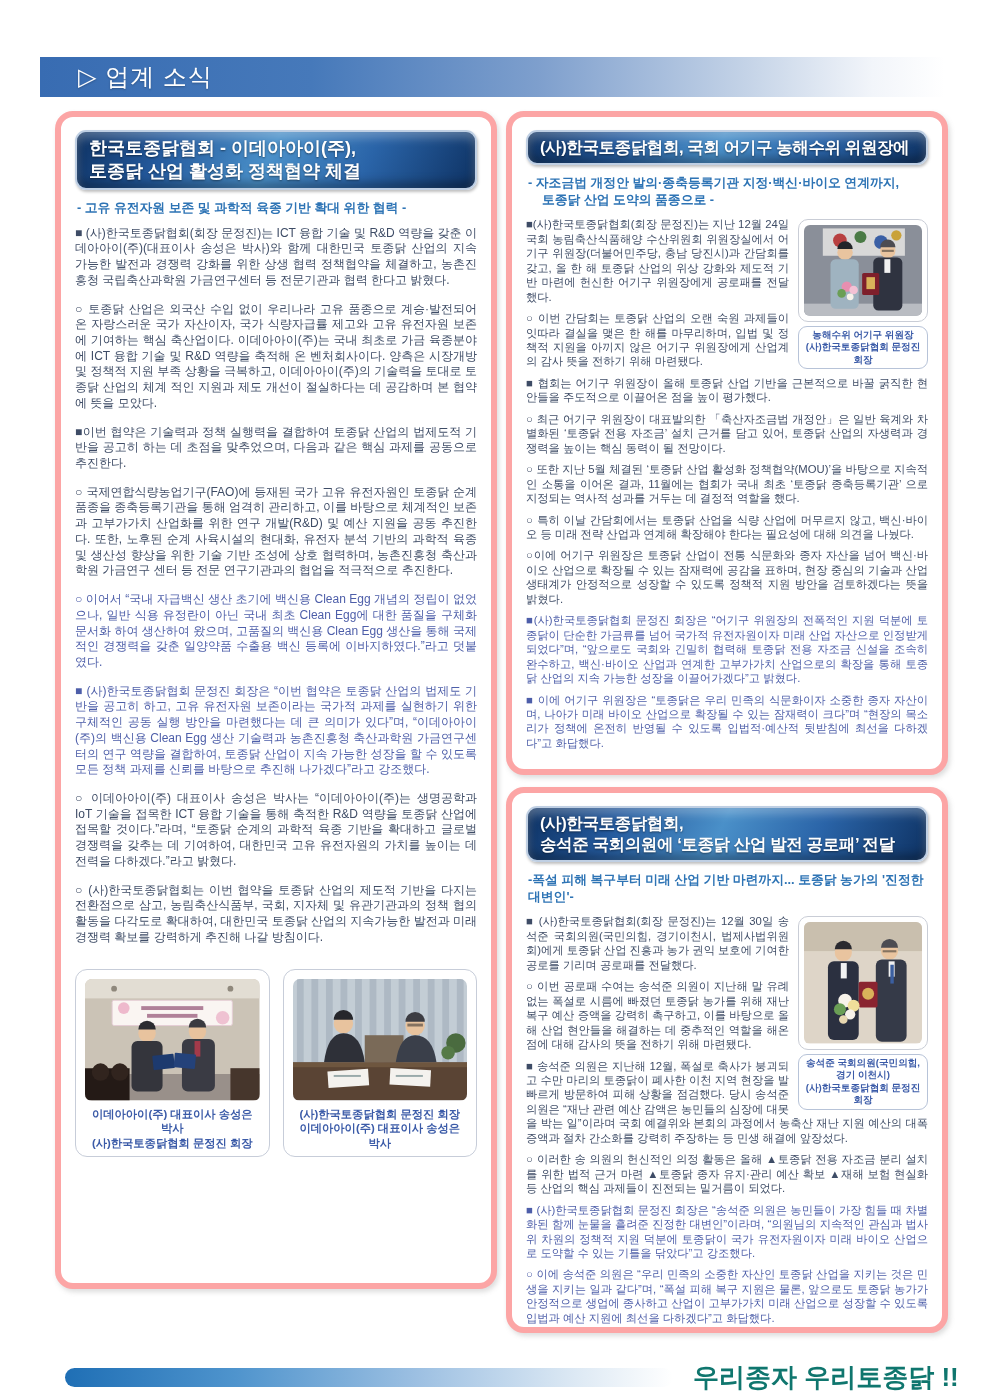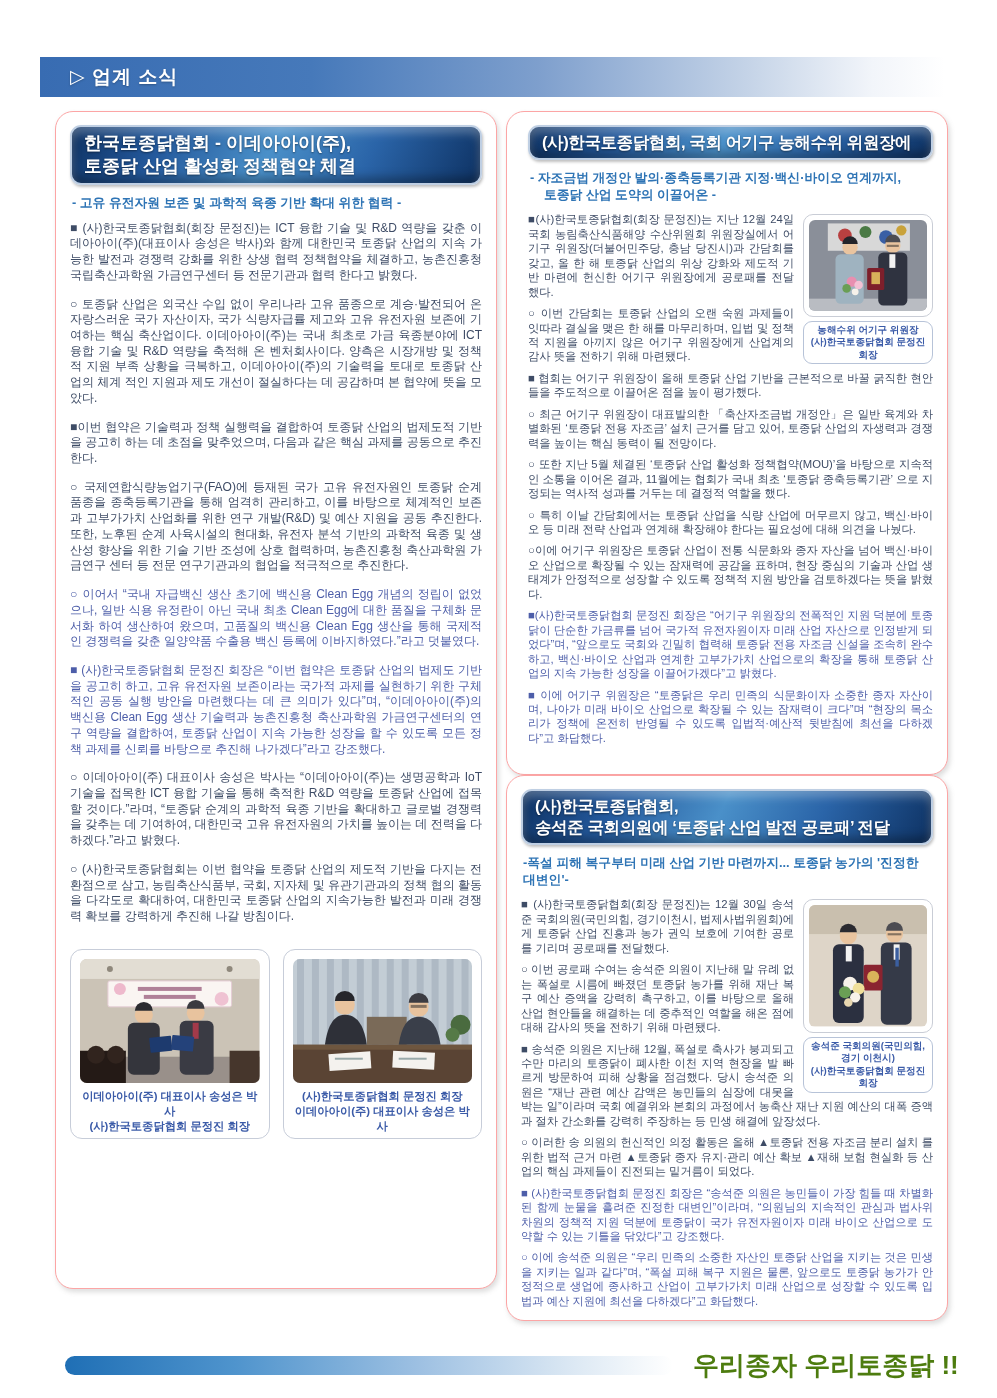--- a/index.html
+++ b/index.html
@@ -8,35 +8,35 @@
     font-family:"Liberation Sans","DejaVu Sans",sans-serif;
     -webkit-font-smoothing:antialiased;overflow:hidden;
   }
   
   .section-banner{
     margin:57px 52px 0 40px;height:40px;
     background:linear-gradient(90deg,#386cb2 0%,#4679ba 30%,#7e9fcd 55%,#c4d3e7 78%,#f2f5fa 92%,#ffffff 100%);
     display:flex;align-items:center;
   }
   .section-banner .txt{
-    color:#ffffff;font-weight:bold;font-size:19px;letter-spacing:1px;
-    padding-left:30px;text-shadow:0 1px 2px rgba(0,0,0,.25);
+    color:#ffffff;font-weight:normal;font-size:24px;letter-spacing:1px;
+    padding-left:38px;text-shadow:0 1px 2px rgba(0,0,0,.25);
   }
   
   .content{display:flex;gap:9px;margin:14px 0 0 55px;align-items:flex-start;}
   .colL{width:442px;}
   .colR{width:442px;}
   .box{
-    background:#fff;border:1px solid #fca5a5;border-radius:18px;
+    background:#fff;border:6px solid #fca5a5;border-radius:18px;
     box-shadow:2px 3px 5px rgba(120,120,120,.25);
     padding:13px 14px;box-sizing:border-box;overflow:hidden;
   }
   .box-left{height:1178px;}
-  .box-r1{height:664px;padding-left:21px;}
-  .box-r2{height:546px;}
+  .box-r1{height:664px;}
+  .box-r2{height:546px;margin-top:12px;}
   
   .art-title{
     border-radius:11px;border:2px solid #bfcfe3;
     background:linear-gradient(115deg,#0e3263 0%,#24599c 22%,#4a90c9 48%,#2a64a8 72%,#0e3263 100%);
     box-shadow:inset 0 6px 10px rgba(255,255,255,.28), inset 0 -6px 10px rgba(0,0,0,.3), 1px 2px 3px rgba(0,0,0,.25);
     color:#fff;font-weight:bold;padding:5px 12px;line-height:1.28;
     text-shadow:0 1px 2px rgba(0,0,0,.45);
   }
   .box-left .art-title{font-size:18px;}
   .colR .art-title{font-size:16.5px;letter-spacing:-0.4px;}
@@ -70,21 +70,21 @@
     text-align:center;color:#3b5ba8;font-weight:bold;font-size:9.6px;line-height:1.3;
     background:#fff;
   }
   
   .footer{display:flex;align-items:center;margin:27px 0 0 65px;}
   .footer-bar{
     width:608px;height:19px;border-radius:10px;
     background:linear-gradient(90deg,#1f6fb5 0%,#4f94cd 28%,#9dc0e2 58%,#dde9f4 84%,#ffffff 100%);
   }
   .footer-slogan{
-    font-size:26px;font-weight:bold;color:#4d7c0f;margin-left:20px;white-space:nowrap;
+    font-size:26px;font-weight:bold;color:#0f766e;margin-left:20px;white-space:nowrap;
   }
 </style>
 </head>
 <body>
 
 <div class="section-banner">
   <span class="txt">▷ 업계 소식</span>
 </div>
 
 <div class="content">
@@ -184,21 +184,21 @@
   </div>
 
   <div class="colR">
 
     <div class="box box-r1">
       <div class="art-title">
         <div>(사)한국토종닭협회, 국회 어기구 농해수위 위원장에</div>
       </div>
       <div class="subtitle">
         <span>- 자조금법 개정안 발의·종축등록기관 지정·백신·바이오 연계까지,</span>
-        <span class="ind">토종닭 산업 도약의 이끌어온 -</span>
+        <span class="ind">토종닭 산업 도약의 품종으로 -</span>
       </div>
       <div class="art-body">
         <div class="float-photo">
           <div class="frame">
             <svg viewBox="0 0 138 106">
               <rect width="138" height="106" fill="#8a8f99"></rect>
               <rect x="22" y="4" width="96" height="32" fill="#d8d8d8"></rect>
               <circle cx="42" cy="18" r="8" fill="#b84040"></circle>
                 <circle cx="66" cy="14" r="7" fill="#4a7a45"></circle>
               <circle cx="90" cy="20" r="8" fill="#3a5fa5"></circle>

